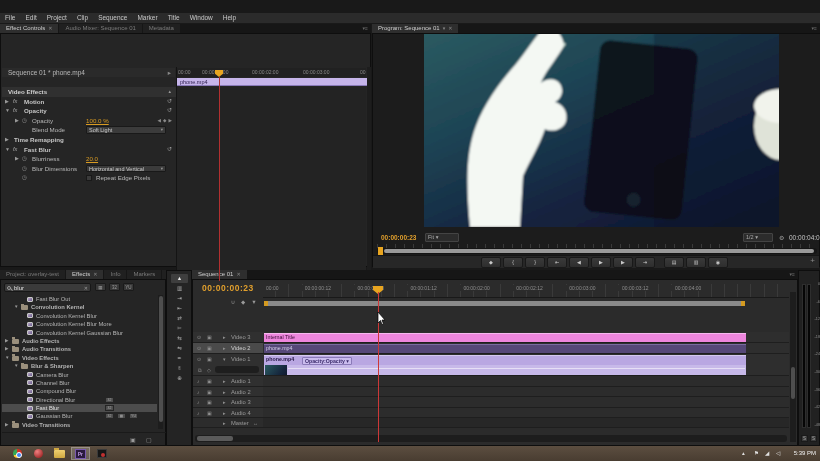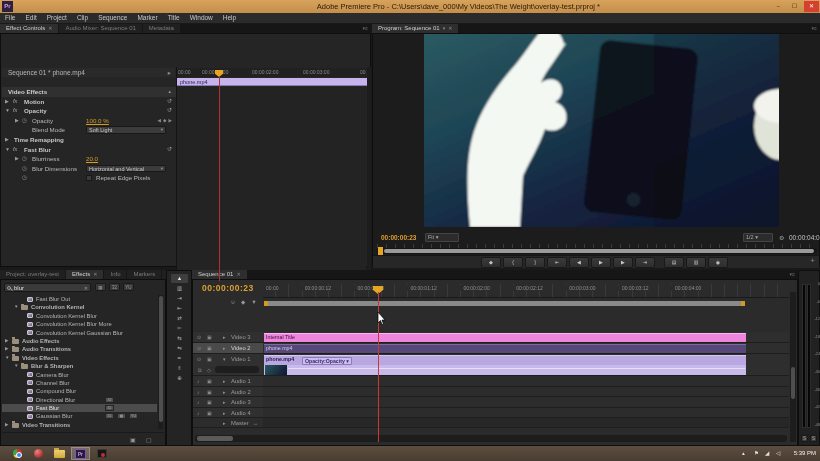--- a/index.html
+++ b/index.html
@@ -178,27 +178,20 @@
   #app-med .g { width:10px; height:9px; background:#161616; border:1px solid #3a3a3a; position:relative;}
   #app-med .g::after { content:""; position:absolute; left:3px; top:2.5px; width:4px; height:4px; background:#c03030; border-radius:50%;}
   .tray-ic { position:absolute; top:4px; font-size:5.5px; color:#e0e0e0;}
   #tb-clock { position:absolute; right:4px; top:0; height:15px; line-height:15px; font-size:6px; color:#f0f0f0;}
 </style>
 </head>
 <body>
 
 <div id="app">
 
-  <div id="titlebar">
-    <div id="tb-appicon">Pr</div>
-    <div id="tb-title">Adobe Premiere Pro - C:\Users\dave_000\My Videos\The Weight\overlay-test.prproj *</div>
-    <div class="winbtn" id="btn-min">–</div>
-    <div class="winbtn" id="btn-max">☐</div>
-    <div class="winbtn" id="btn-close">✕</div>
-  </div>
 
   <div id="menubar">
       <div class="menu-item">File</div>
       <div class="menu-item">Edit</div>
       <div class="menu-item">Project</div>
       <div class="menu-item">Clip</div>
       <div class="menu-item">Sequence</div>
       <div class="menu-item">Marker</div>
       <div class="menu-item">Title</div>
       <div class="menu-item">Window</div>

